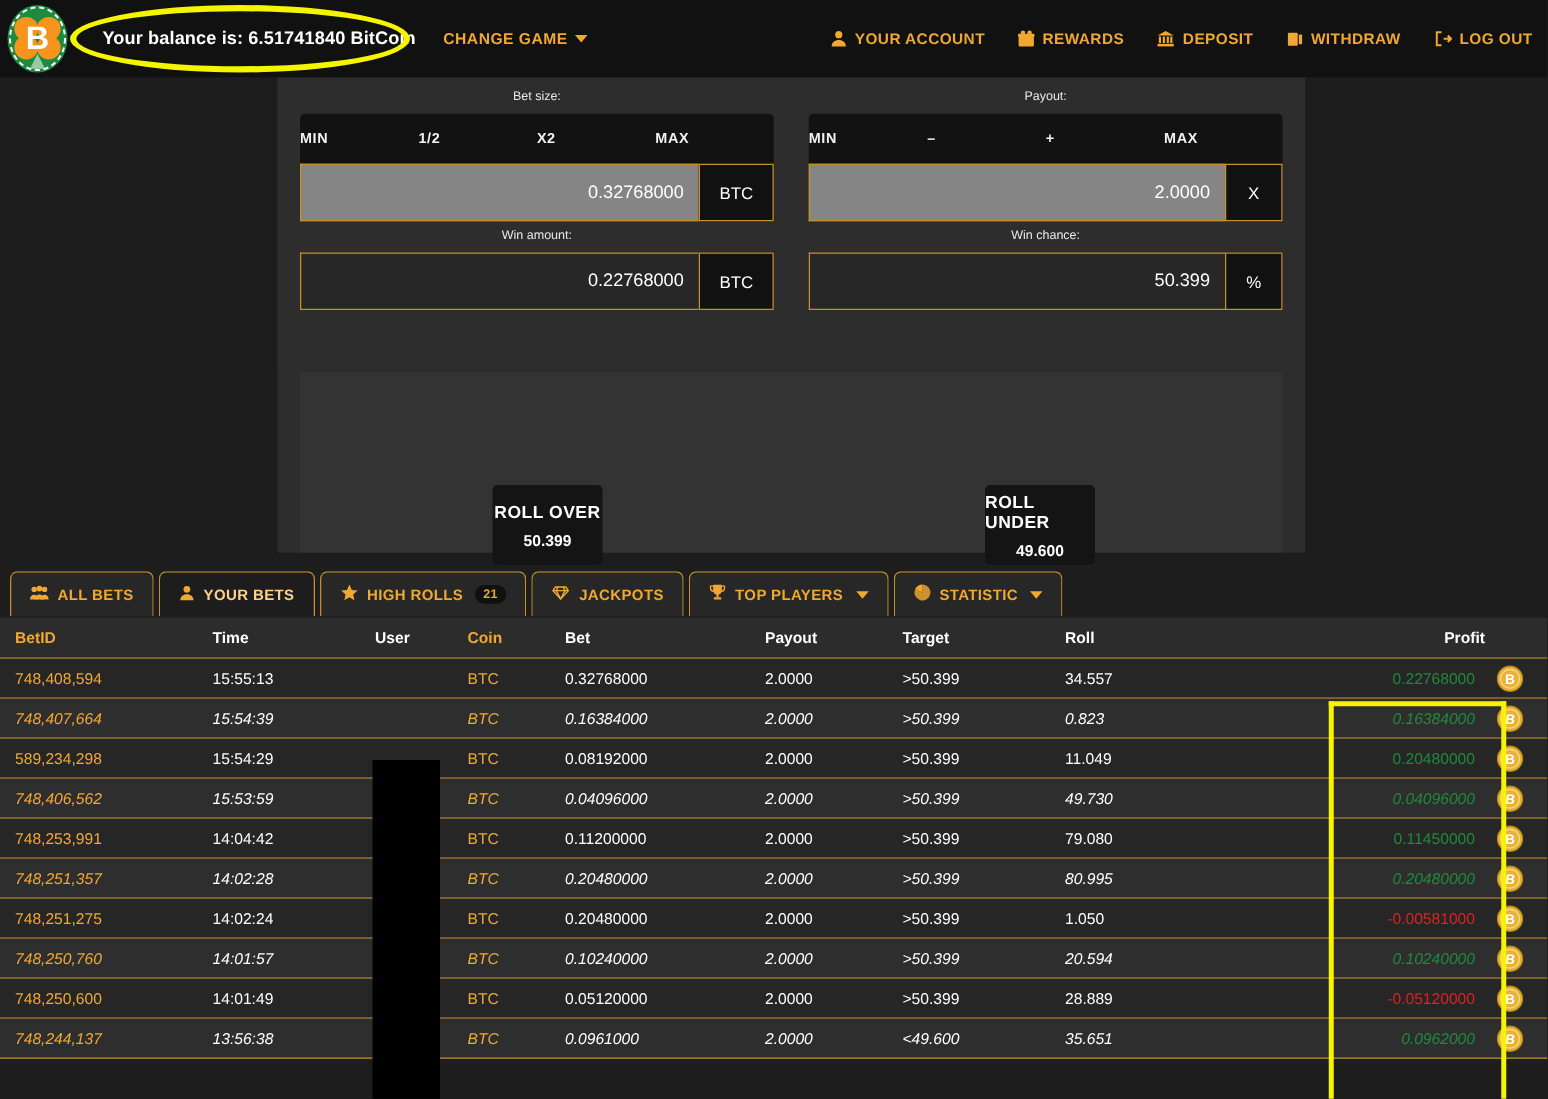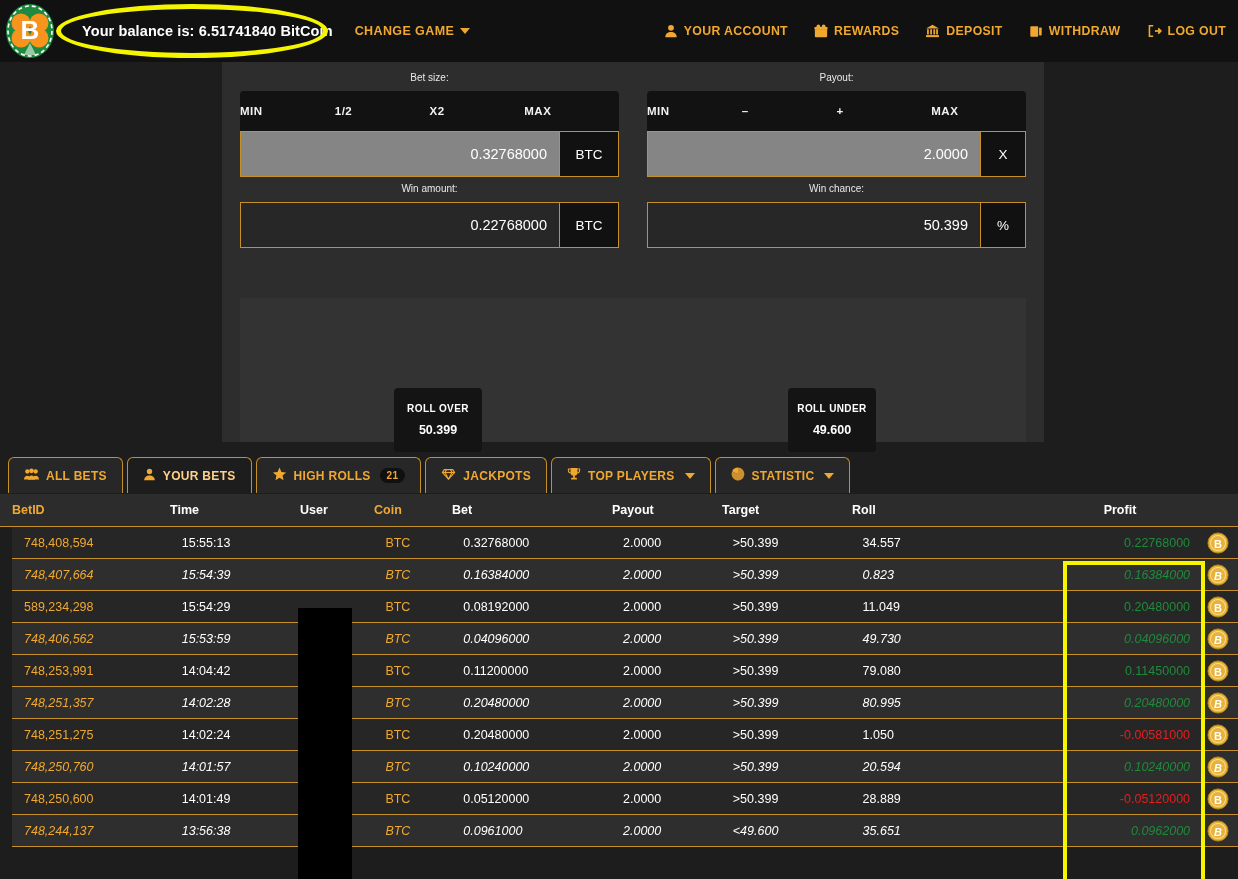--- a/index.html
+++ b/index.html
@@ -108,21 +108,21 @@
   .roll-inner {
     position: absolute; left: 18px; top: 0; right: 18px; bottom: 0;
     background: #333333;
   }
   .roll-btn {
     position: absolute; top: 90px; width: 88px; height: 64px;
     background: #141414; border-radius: 4px;
     display: flex; flex-direction: column; align-items: center;
     justify-content: center; gap: 9px; cursor: pointer;
   }
-  .roll-btn .t { color: #ffffff; font-size: 10px; font-weight: 700; letter-spacing: .4px; }
+  .roll-btn .t { color: #ffffff; font-size: 14px; font-weight: 700; letter-spacing: .4px; }
   .roll-btn .v { color: #ffffff; font-size: 12.5px; font-weight: 700; }
   #roll-over { left: 172px; }
   #roll-under { left: 566px; }
 
   
   .tabs {
     position: absolute; left: 8px; top: 395px;
     display: flex; align-items: flex-end; gap: 4px;
   }
   .tab {
@@ -146,21 +146,20 @@
     height: 33px; background: #2c2c2c; border-bottom: 1px solid #c58f2a;
     display: flex; align-items: center;
   }
   .thead div {
     color: #ffffff; font-size: 12.5px; font-weight: 700;
   }
   .trow {
     height: 32px; display: flex; align-items: center;
     border-bottom: 1px solid #c58f2a;
     background: #262626;
-    margin-left: 12px;
   }
   .trow.alt { background: #2e2e2e; font-style: italic; }
   .trow div { font-size: 12.5px; color: #ffffff; }
   .c-betid  { width: 170px; padding-left: 12px; color: #f0a830 !important; }
   .c-time   { width: 130px; }
   .c-user   { width: 74px; }
   .c-coin   { width: 78px; color: #f0a830 !important; }
   .c-bet    { width: 160px; }
   .c-payout { width: 110px; }
   .c-target { width: 130px; }
@@ -425,21 +424,21 @@
   <div class="tbl">
     <div class="thead">
       <div class="c-betid">BetID</div>
       <div class="c-time">Time</div>
       <div class="c-user">User</div>
       <div class="c-coin">Coin</div>
       <div class="c-bet">Bet</div>
       <div class="c-payout">Payout</div>
       <div class="c-target">Target</div>
       <div class="c-roll">Roll</div>
-      <div class="c-profit" style="text-align:center;padding-right:0">Profit</div>
+      <div class="c-profit" style="text-align:right;padding-right:0">Profit</div>
       <div class="c-icon"></div>
     </div>
     <div id="tbody">
         <div class="trow">
           <div class="c-betid">748,408,594</div>
           <div class="c-time">15:55:13</div>
           <div class="c-user"></div>
           <div class="c-coin">BTC</div>
           <div class="c-bet">0.32768000</div>
           <div class="c-payout">2.0000</div>

